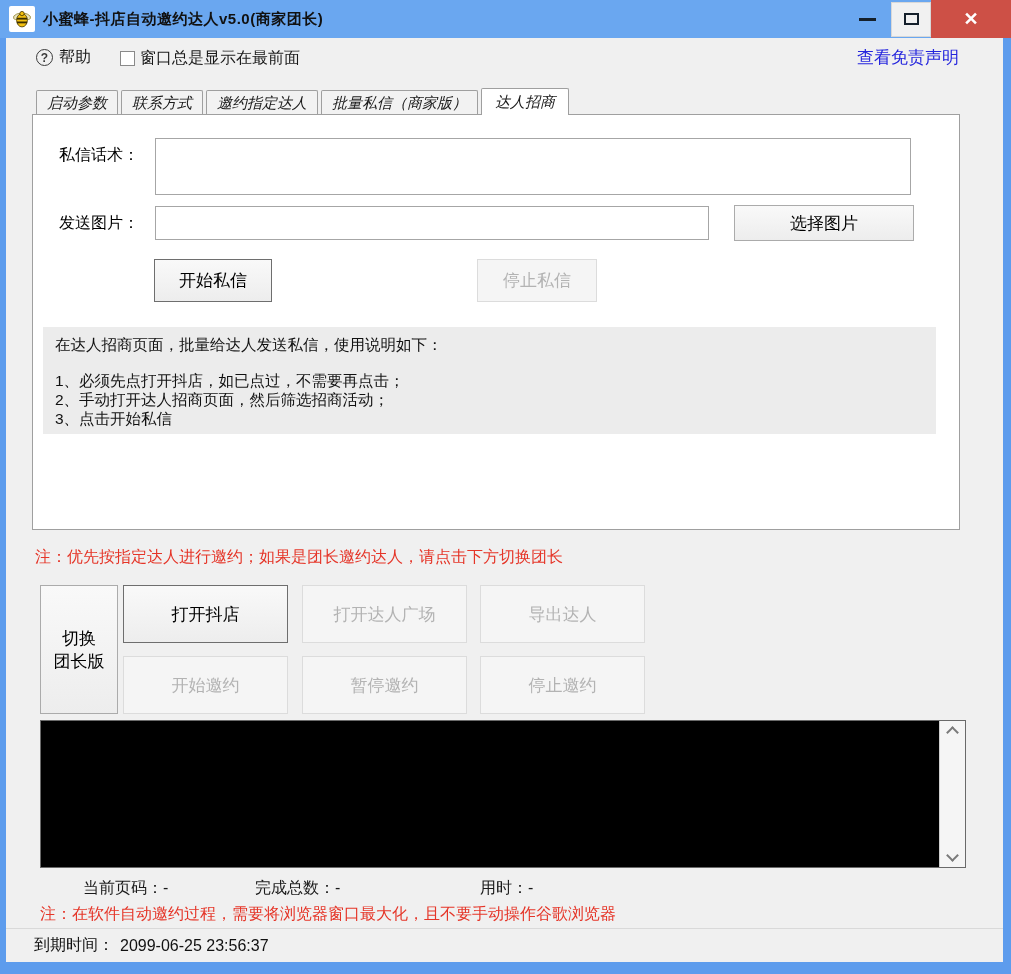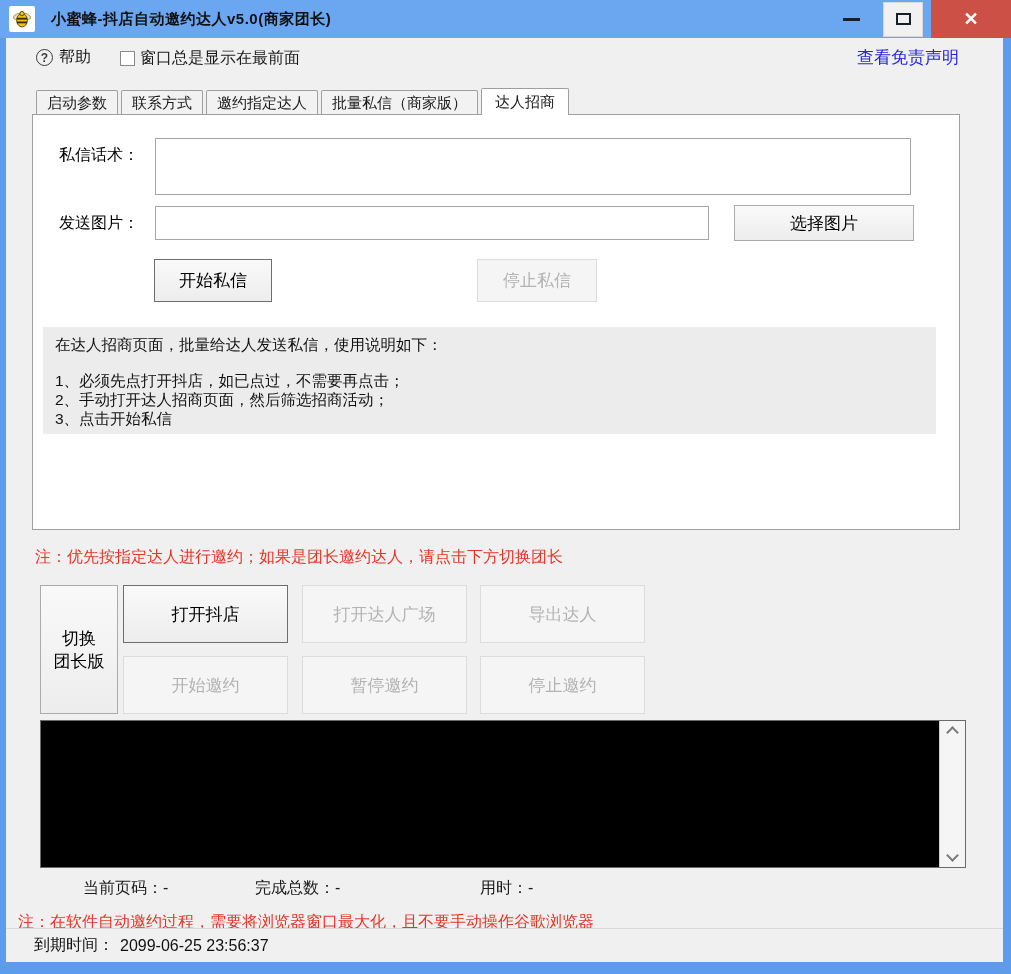--- a/index.html
+++ b/index.html
@@ -2,21 +2,21 @@
 <html><head>
 <meta charset="utf-8">
 <style>
   * { margin:0; padding:0; box-sizing:border-box; }
   html,body { width:1011px; height:974px; }
   body { font-family:"Liberation Sans", sans-serif; font-size:15px; color:#1a1a1a; }
 
   .window { position:relative; width:1011px; height:974px; background:#5d9ced; overflow:hidden; }
 
   
-  .titlebar { position:absolute; top:0; left:0; right:0; height:38px; background:#6aa7f0; display:flex; align-items:center;gap:8px; }
+  .titlebar { position:absolute; top:0; left:0; right:0; height:38px; background:#6aa7f0; display:flex; align-items:center; }
   .app-icon { width:26px; height:26px; margin-left:9px; background:#ffffff; border-radius:2px; display:flex; align-items:center; justify-content:center; }
   .title-text { margin-left:8px; font-size:15px; font-weight:bold; color:#111; letter-spacing:0.5px; }
   .tb-spacer { flex:1; }
   .tb-btn { height:38px; display:flex; align-items:center; justify-content:center; cursor:default; }
   .btn-min { width:48px; }
   .min-glyph { width:17px; height:3px; background:#15202b; }
   .btn-max { width:40px; height:35px; background:#f1f1f1; border:1px solid #d8d8d8; }
   .max-glyph { width:15px; height:12px; border:2px solid #15202b; background:transparent; }
   .btn-close { width:80px; background:#cd5046; color:#fff; font-size:18px; font-weight:bold; }
 
@@ -27,21 +27,21 @@
   .help-icon { width:17px; height:17px; border:1px solid #3a3a3a; border-radius:50%; font-size:12px; font-weight:bold; display:flex; align-items:center; justify-content:center; color:#3a3a3a; }
   .help-label { font-size:16px; }
 
   .chk-wrap { position:absolute; left:114px; top:10px; display:flex; align-items:center; gap:5px; }
   .checkbox { width:15px; height:15px; background:#fff; border:1px solid #8a8a8a; }
   .chk-label { font-size:16px; }
 
   .disclaimer { position:absolute; right:44px; top:8px; font-size:17px; color:#2425dd; cursor:pointer; }
 
   
-  .tabbar { position:absolute; left:30px; top:50px; display:flex; align-items:flex-end; height:27px; }
+  .tabbar { position:absolute; left:30px; top:50px; display:flex; align-items:flex-end; height:27px;font-style:italic; }
   .tab { height:25px; padding:0 10px; margin-right:3px; background:#f2f2f2; border:1px solid #9f9f9f; border-bottom:none; border-radius:2px 2px 0 0; display:flex; align-items:center; font-size:15px; position:relative; z-index:1; }
   .tab.active { height:27px; background:#fff; z-index:3; padding:0 13px; }
 
   .tabpanel { position:absolute; left:26px; top:76px; width:928px; height:416px; background:#ffffff; border:1px solid #9f9f9f; z-index:2; }
 
   .fld-label { position:absolute; font-size:16px; color:#000; }
   .msg-label { left:26px; top:30px; }
   .img-label { left:26px; top:98px; }
   .msg-textarea { position:absolute; left:122px; top:23px; width:756px; height:57px; border:1px solid #a6a6a6; background:#fff; resize:none; font-family:"Liberation Sans",sans-serif; font-size:15px; padding:4px; }
   .img-input { position:absolute; left:122px; top:91px; width:554px; height:34px; border:1px solid #a6a6a6; background:#fff; font-family:"Liberation Sans",sans-serif; font-size:15px; padding:0 4px; }
@@ -77,21 +77,21 @@
   .chev-up, .chev-down { width:9px; height:9px; border-left:2px solid #7a7a7a; border-top:2px solid #7a7a7a; }
   .chev-up { transform:rotate(45deg); }
   .chev-down { transform:rotate(225deg); }
 
   
   .statusline { position:absolute; top:840px; left:0; width:100%; font-size:16px; }
   .stat-item { position:absolute; white-space:nowrap; }
   .stat-page  { left:29px;margin-left:48px; }
   .stat-total { left:249px; }
   .stat-time  { left:474px; }
-  .note2 { left:12px; top:866px;margin-top:8px; }
+  .note2 { left:34px; top:866px; }
 
   .statusbar { position:absolute; left:0; right:0; bottom:0; height:34px; background:#f0f0f0; border-top:1px solid #d9d9d9; display:flex; align-items:center; }
   .statusbar span { margin-left:28px; font-size:16px; color:#111; }
   .statusbar .expiry-value { margin-left:6px; }
 </style>
 </head>
 <body>
 
 <div class="window">
 

